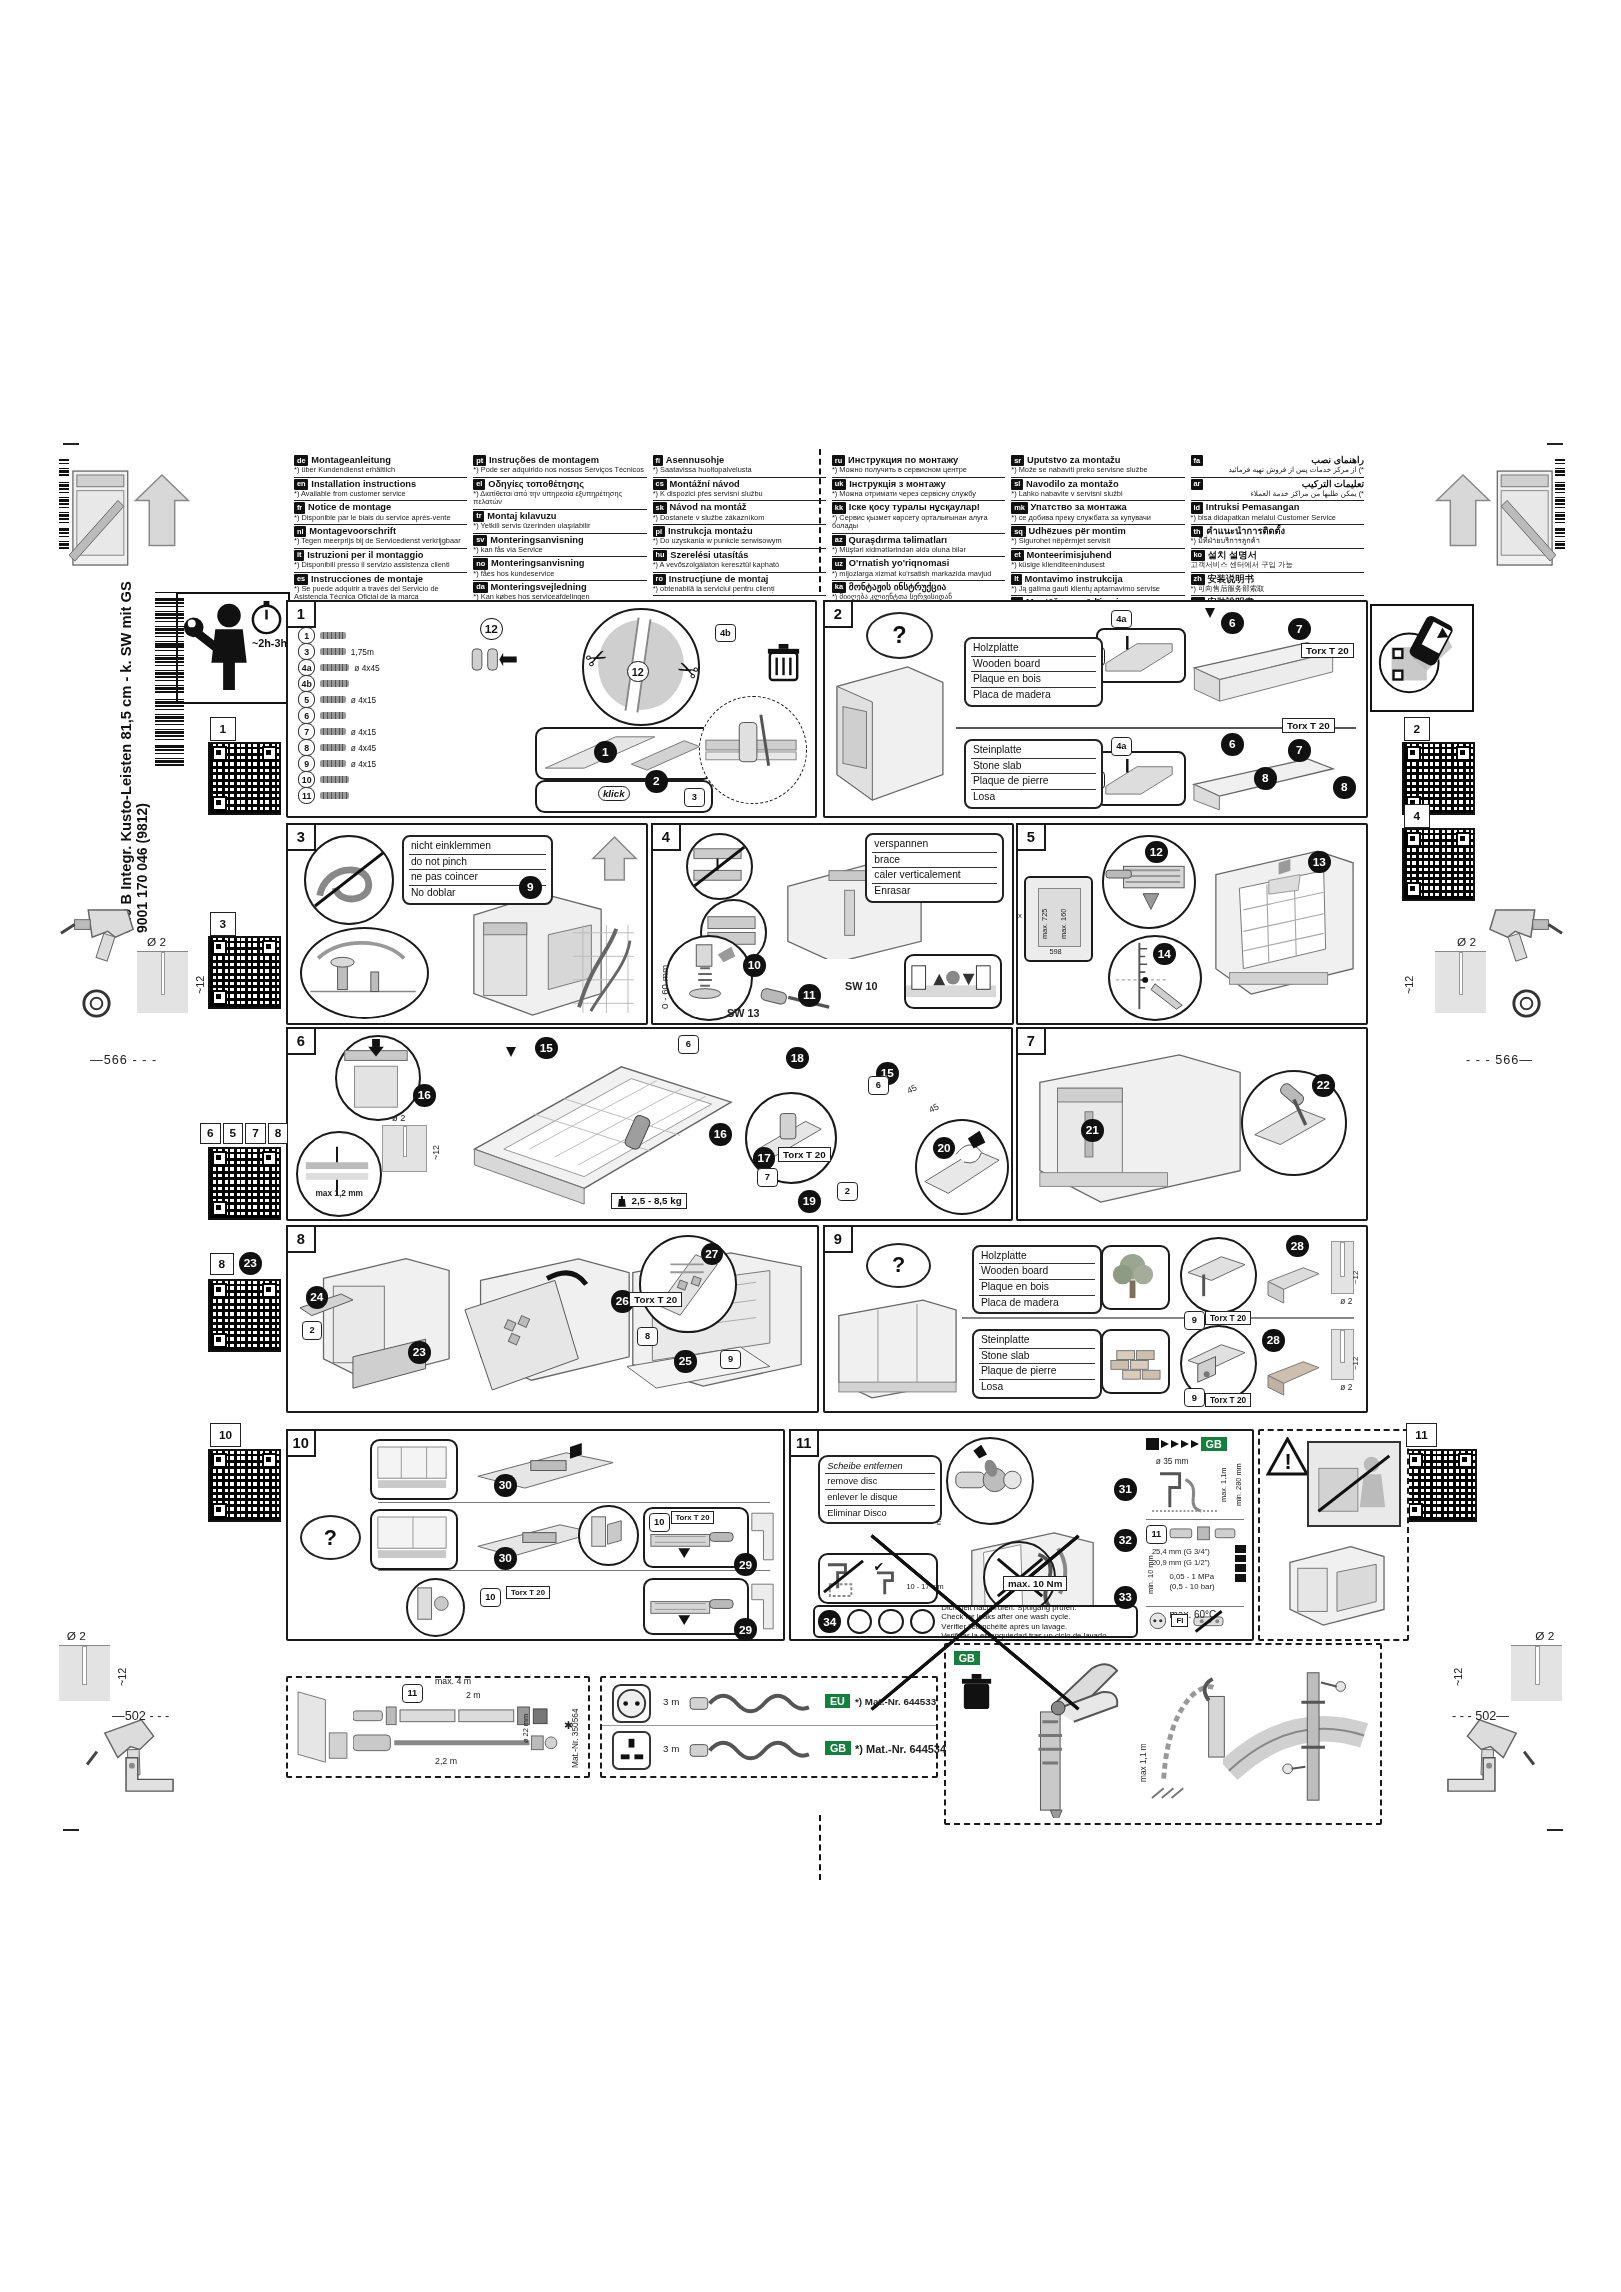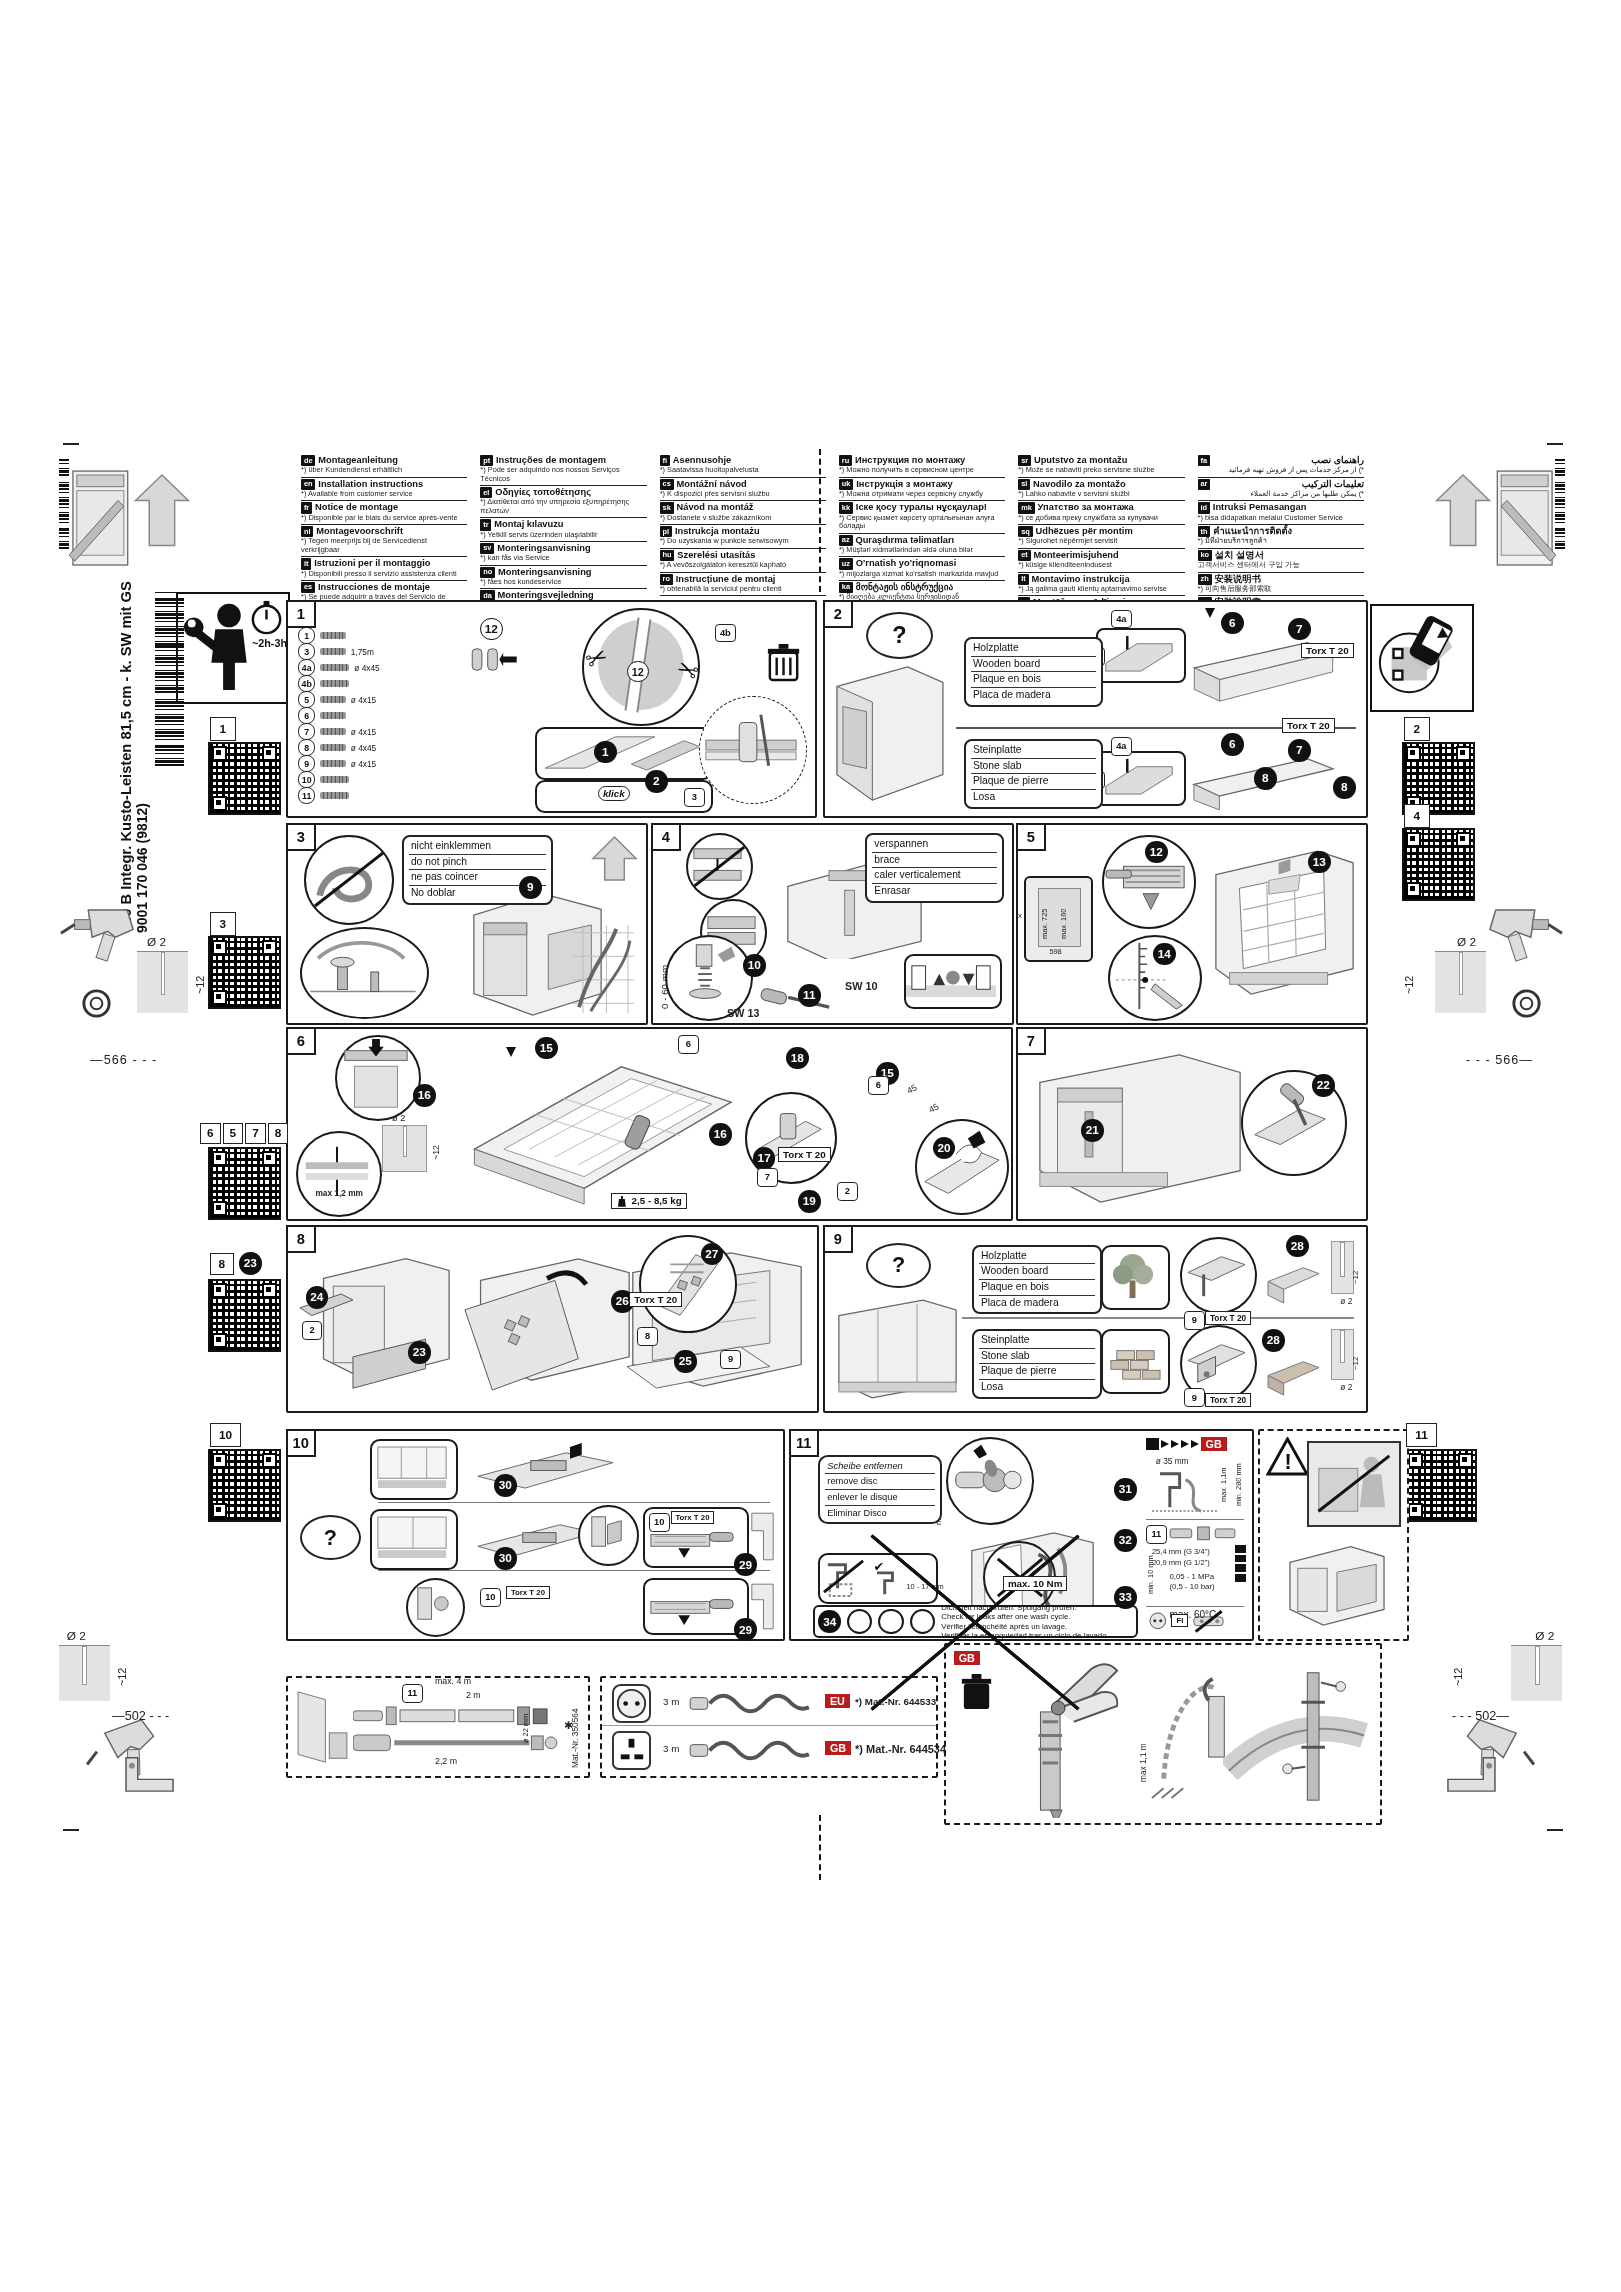--- a/index.html
+++ b/index.html
@@ -27,32 +27,32 @@
   
   .qr{position:absolute;border:2.9px solid #111;background:
       repeating-linear-gradient(90deg,#000 0 2.9px,transparent 2.9px 5.9px,#000 5.9px 7.8px,transparent 7.8px 11.8px),
       repeating-linear-gradient(0deg,#000 0 2.9px,#fff 2.9px 5.9px,#000 5.9px 8.8px,#fff 8.8px 12.7px);}
   .qr .eye{position:absolute;width:14.7px;height:14.7px;background:#fff;border:2.9px solid #000;box-sizing:border-box;}
   .qr .eye:after{content:"";position:absolute;left:2px;top:2px;width:4.9px;height:4.9px;background:#000;}
   .qlab{position:absolute;border:1.6px solid #222;background:#fff;font-size:11.8px;font-weight:bold;display:flex;align-items:center;justify-content:center;z-index:4;}
   .vbarcode{position:absolute;background:repeating-linear-gradient(0deg,#111 0 2px,#fff 2px 2.9px,#111 2.9px 5.9px,#fff 5.9px 6.9px,#111 6.9px 7.8px,#fff 7.8px 11.8px,#111 11.8px 12.7px,#fff 12.7px 14.7px);}
   
   .langs{position:absolute;display:flex;gap:5.9px;}
-  .lang-col{width:174px;margin-left:7px;}
+  .lang-col{width:174px;}
   .lang-entry{border-bottom:1.3px solid #222;padding:1px 0 2px 0;}
   .lang-title{font-size:9.3px;font-weight:bold;line-height:10.3px;display:flex;gap:2.9px;align-items:flex-start;}
   .lang-badge{background:#111;color:#fff;font-size:7.4px;font-weight:bold;padding:0.5px 2.9px;border-radius:1px;flex:0 0 auto;}
   .lang-note{font-size:7.4px;line-height:8.4px;color:#222;}
   .lang-entry.rtl .lang-title span.t,.lang-entry.rtl .lang-note{direction:rtl;text-align:right;width:100%;}
   
   .prow{display:flex;align-items:center;gap:4.9px;height:16px;}
   .prow .pb{min-width:15.7px;height:14.7px;border:1.5px solid #222;border-radius:7.8px;background:#fff;display:flex;align-items:center;justify-content:center;font-size:8.8px;font-weight:bold;}
   .prow .pi{flex:0 0 auto;height:7.8px;background:repeating-linear-gradient(90deg,#999 0 2.9px,#555 2.9px 3.9px);border-radius:2px;}
   .prow .ps{font-size:8.3px;white-space:nowrap;}
-  .gbbadge{position:absolute;background:#b91c1c;color:#fff;font-weight:bold;font-size:10.8px;padding:1px 4.9px;z-index:5;}
+  .gbbadge{position:absolute;background:#15803d;color:#fff;font-weight:bold;font-size:10.8px;padding:1px 4.9px;z-index:5;}
   .tri-d{width:0;height:0;border-left:5.9px solid transparent;border-right:5.9px solid transparent;border-top:10.8px solid #111;position:absolute;z-index:4;}
   .tri-r{width:0;height:0;border-top:4.9px solid transparent;border-bottom:4.9px solid transparent;border-left:8.8px solid #111;display:inline-block;}
   .grayarrow{fill:#d8d8d8;stroke:#888;stroke-width:1.5;}
   .sketch{stroke:#666;fill:#f0f0f0;stroke-width:1.3;}
   .sketch2{stroke:#777;fill:#ddd;stroke-width:1;}
   .note4 div{font-size:7.8px;line-height:9.3px;white-space:nowrap;}
   .cloud{position:absolute;border:2px solid #222;border-radius:50%;background:#fff;display:flex;align-items:center;justify-content:center;font-weight:bold;z-index:3;}
   .dashline{position:absolute;border-left:2.9px dashed #111;width:0;}
   .cropm{position:absolute;background:#222;}
 </style>

